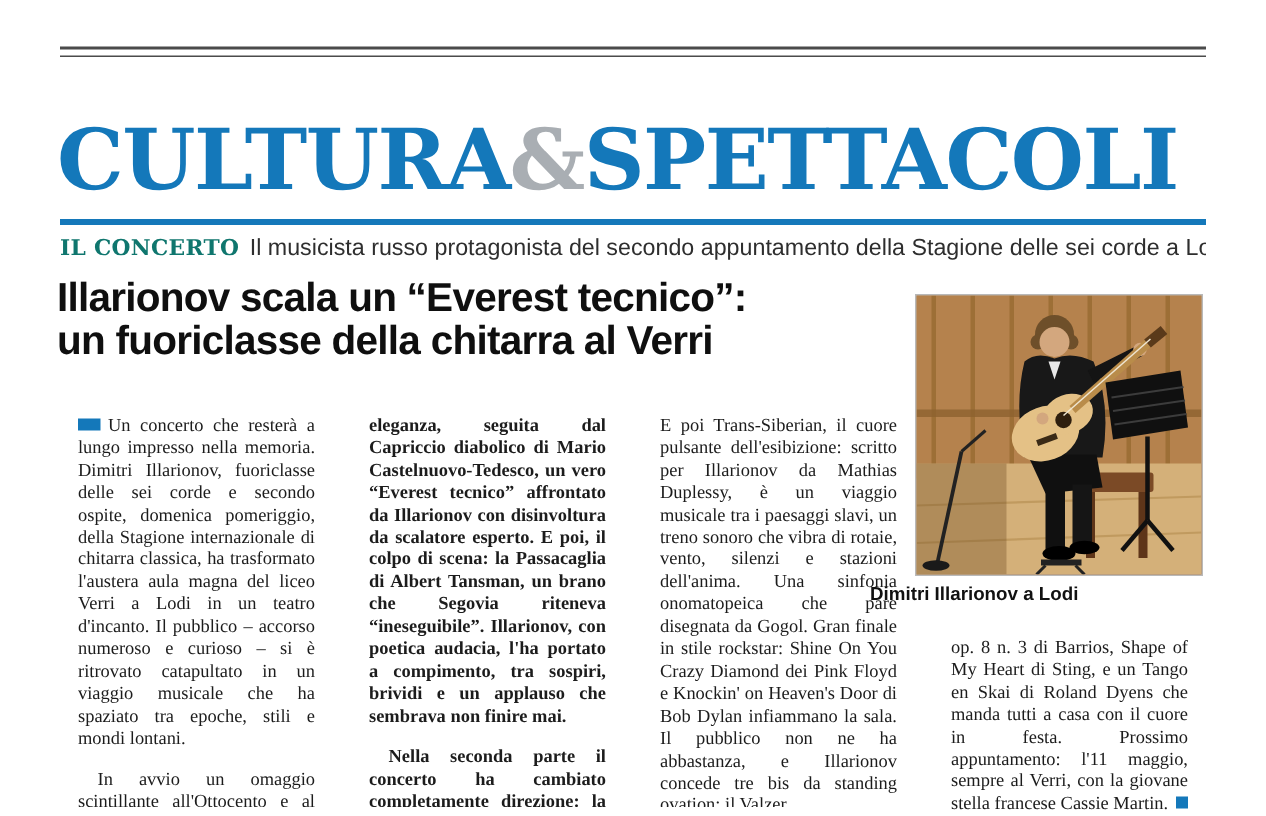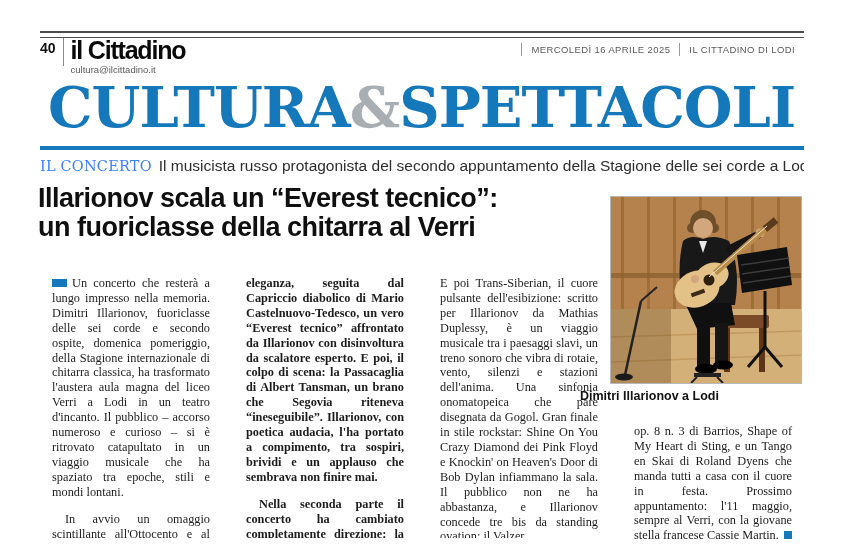--- a/index.html
+++ b/index.html
@@ -15,29 +15,29 @@
   .hdr-left{display:flex;align-items:flex-start;}
   .pageno{font-size:14px;font-weight:bold;color:#111;padding-top:2px;}
   .vdiv{border-left:1px solid #8a8a8a;height:28px;margin:0 7px;}
   .logo{font-size:25px;font-weight:800;letter-spacing:-1.2px;color:#0a0a0a;line-height:24px;}
   .email{font-size:9.5px;color:#5a5a5a;margin-top:2px;}
   .hdr-right{position:absolute;right:0;top:5px;display:flex;align-items:center;
              font-size:9.5px;color:#5a5a5a;letter-spacing:.4px;}
   .hdr-right .cell{border-left:1px solid #9a9a9a;padding:1px 9px;}
 
   
-  .section-title{position:absolute;left:48px;top:76px;width:770px;white-space:nowrap;overflow:hidden;
+  .section-title{position:absolute;left:38px;top:76px;width:770px;white-space:nowrap;overflow:hidden;
       font-family:"DejaVu Serif",serif;font-weight:900;font-size:56px;line-height:62px;
       color:#1478ba;letter-spacing:-1px;}
   .section-title .amp{color:#a9aeb3;}
   .section-rule{position:absolute;left:40px;top:146px;width:764px;height:4px;background:#1478ba;}
 
   
   .kicker{position:absolute;left:40px;top:157px;width:764px;white-space:nowrap;overflow:hidden;}
-  .kicker-label{font-family:"DejaVu Serif",serif;font-weight:normal;font-size:14.5px;color:#3b82f6;
+  .kicker-label{font-family:"DejaVu Serif",serif;font-weight:bold;font-size:14.5px;color:#0f766e;
                 letter-spacing:.2px;margin-right:7px;}
   .kicker-text{font-size:15.5px;color:#2e2e2e;}
 
   
   .headline{position:absolute;left:38px;top:184px;width:570px;margin:0;
             font-size:27px;line-height:29px;font-weight:800;color:#0f0f0f;letter-spacing:-.5px;}
 
   
   .photo{position:absolute;left:610px;top:196px;width:192px;height:188px;margin:0;
          border:1px solid #b9b9b9;box-sizing:border-box;overflow:hidden;background:#b5824d;}
@@ -56,34 +56,20 @@
   .end-marker{display:inline-block;width:8px;height:8px;background:#1478ba;margin-left:5px;}
   .byline{margin-top:8px;font-family:"Liberation Sans",sans-serif;font-size:12.5px;font-weight:bold;color:#111;padding-left:19px;}
 </style>
 </head>
 <body>
 
 <div class="page">
 
   <div class="top-rule"></div>
 
-  <div class="hdr">
-    <div class="hdr-left">
-      <span class="pageno">40</span>
-      <span class="vdiv"></span>
-      <div>
-        <div class="logo">il Cittadino</div>
-        <div class="email">cultura@ilcittadino.it</div>
-      </div>
-    </div>
-    <div class="hdr-right">
-      <span class="cell">MERCOLEDÌ 16 APRILE 2025</span>
-      <span class="cell">IL CITTADINO DI LODI</span>
-    </div>
-  </div>
 
   <div class="section-title"><span>CULTURA</span><span class="amp">&amp;</span><span>SPETTACOLI</span></div>
   <div class="section-rule"></div>
 
   <div class="kicker">
     <span class="kicker-label">IL CONCERTO</span><span class="kicker-text">Il musicista russo protagonista del secondo appuntamento della Stagione delle sei corde a Lodi</span>
   </div>
 
   <h1 class="headline"><span>Illarionov scala un “Everest tecnico”:</span><br><span>un fuoriclasse della chitarra al Verri</span></h1>
 

